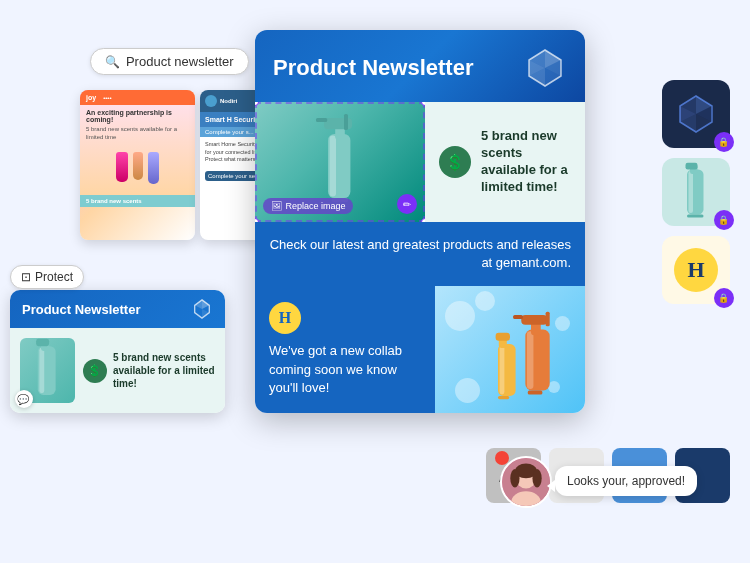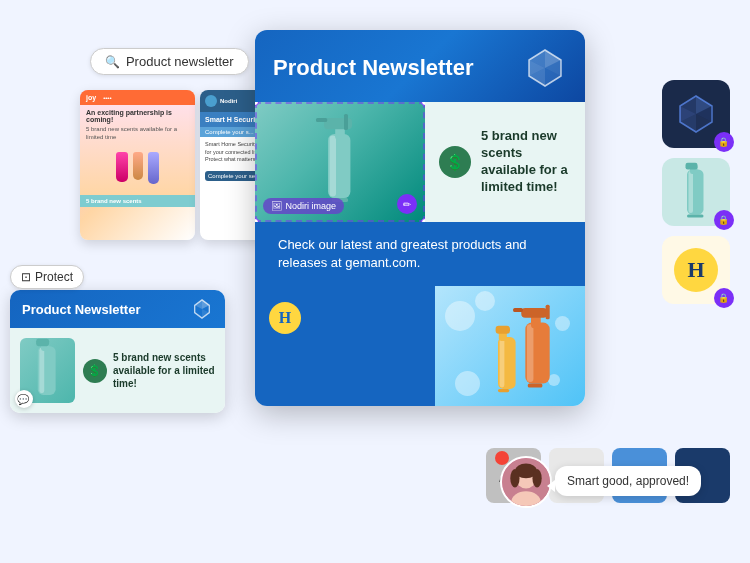--- a/index.html
+++ b/index.html
@@ -256,22 +256,22 @@
     }
     .scent-text {
       font-size: 13px;
       font-weight: bold;
       color: #1a3a2a;
       line-height: 1.3;
     }
 
     .main-section-2 {
       background: #1565c0;
-      padding: 14px 23px;
-      text-align: left;
+      padding: 14px 14px;
+      text-align: right;
     }
     .main-s2-text {
       color: white;
       font-size: 13px;
       line-height: 1.4;
     }
 
     .main-section-3 {
       display: flex;
       align-items: stretch;
@@ -605,21 +605,21 @@
         <rect x="40" y="110" width="20" height="5" rx="2" fill="#5bb3aa"></rect>
       </svg>
 
       <div class="sel-dot" style="top:-4px;left:-4px;"></div>
       <div class="sel-dot" style="top:-4px;right:-4px;"></div>
       <div class="sel-dot" style="bottom:-4px;left:-4px;"></div>
       <div class="sel-dot" style="bottom:-4px;right:-4px;"></div>
 
       <div class="replace-btn">
         <span>🖼</span>
-        <span>Nodiri image</span>
+        <span>Replace image</span>
       </div>
 
       <div style="position:absolute;bottom:8px;right:8px;width:20px;height:20px;background:#7b2ff7;border-radius:50%;display:flex;align-items:center;justify-content:center;z-index:13;cursor:pointer;">
         <span style="color:white;font-size:10px;">✏</span>
       </div>
     </div>
     <div class="main-s1-content">
       <div class="scent-icon">
         <span class="scent-icon-char">💲</span>
       </div>
@@ -627,20 +627,21 @@
     </div>
   </div>
 
   <div class="main-section-2">
     <p class="main-s2-text">Check our latest and greatest products and releases at gemant.com.</p>
   </div>
 
   <div class="main-section-3">
     <div class="main-s3-left">
       <div class="collab-icon">H</div>
+      <div class="collab-text">We've got a new collab coming soon we know you'll love!</div>
     </div>
     <div class="main-s3-right">
       <div class="spray2-bg">
 
         <div class="bubble" style="width:30px;height:30px;top:15px;left:10px;"></div>
         <div class="bubble" style="width:20px;height:20px;top:5px;left:40px;"></div>
         <div class="bubble" style="width:15px;height:15px;top:30px;right:15px;"></div>
         <div class="bubble" style="width:25px;height:25px;bottom:10px;left:20px;"></div>
         <div class="bubble" style="width:12px;height:12px;bottom:20px;right:25px;"></div>
 
@@ -760,15 +761,15 @@
       <circle cx="26" cy="26" r="26" fill="#c88090"></circle>
       <circle cx="26" cy="22" r="11" fill="#f5c8b8"></circle>
       <ellipse cx="26" cy="48" rx="16" ry="12" fill="#f5c8b8"></ellipse>
 
       <ellipse cx="26" cy="14" rx="12" ry="8" fill="#5a3020"></ellipse>
       <ellipse cx="14" cy="22" rx="5" ry="10" fill="#5a3020"></ellipse>
       <ellipse cx="38" cy="22" rx="5" ry="10" fill="#5a3020"></ellipse>
     </svg>
   </div>
   <div class="speech-bubble">
-    <span>Smart good, approved!</span>
+    <span>Looks your, approved!</span>
   </div>
 </div>
 
 </body></html>

